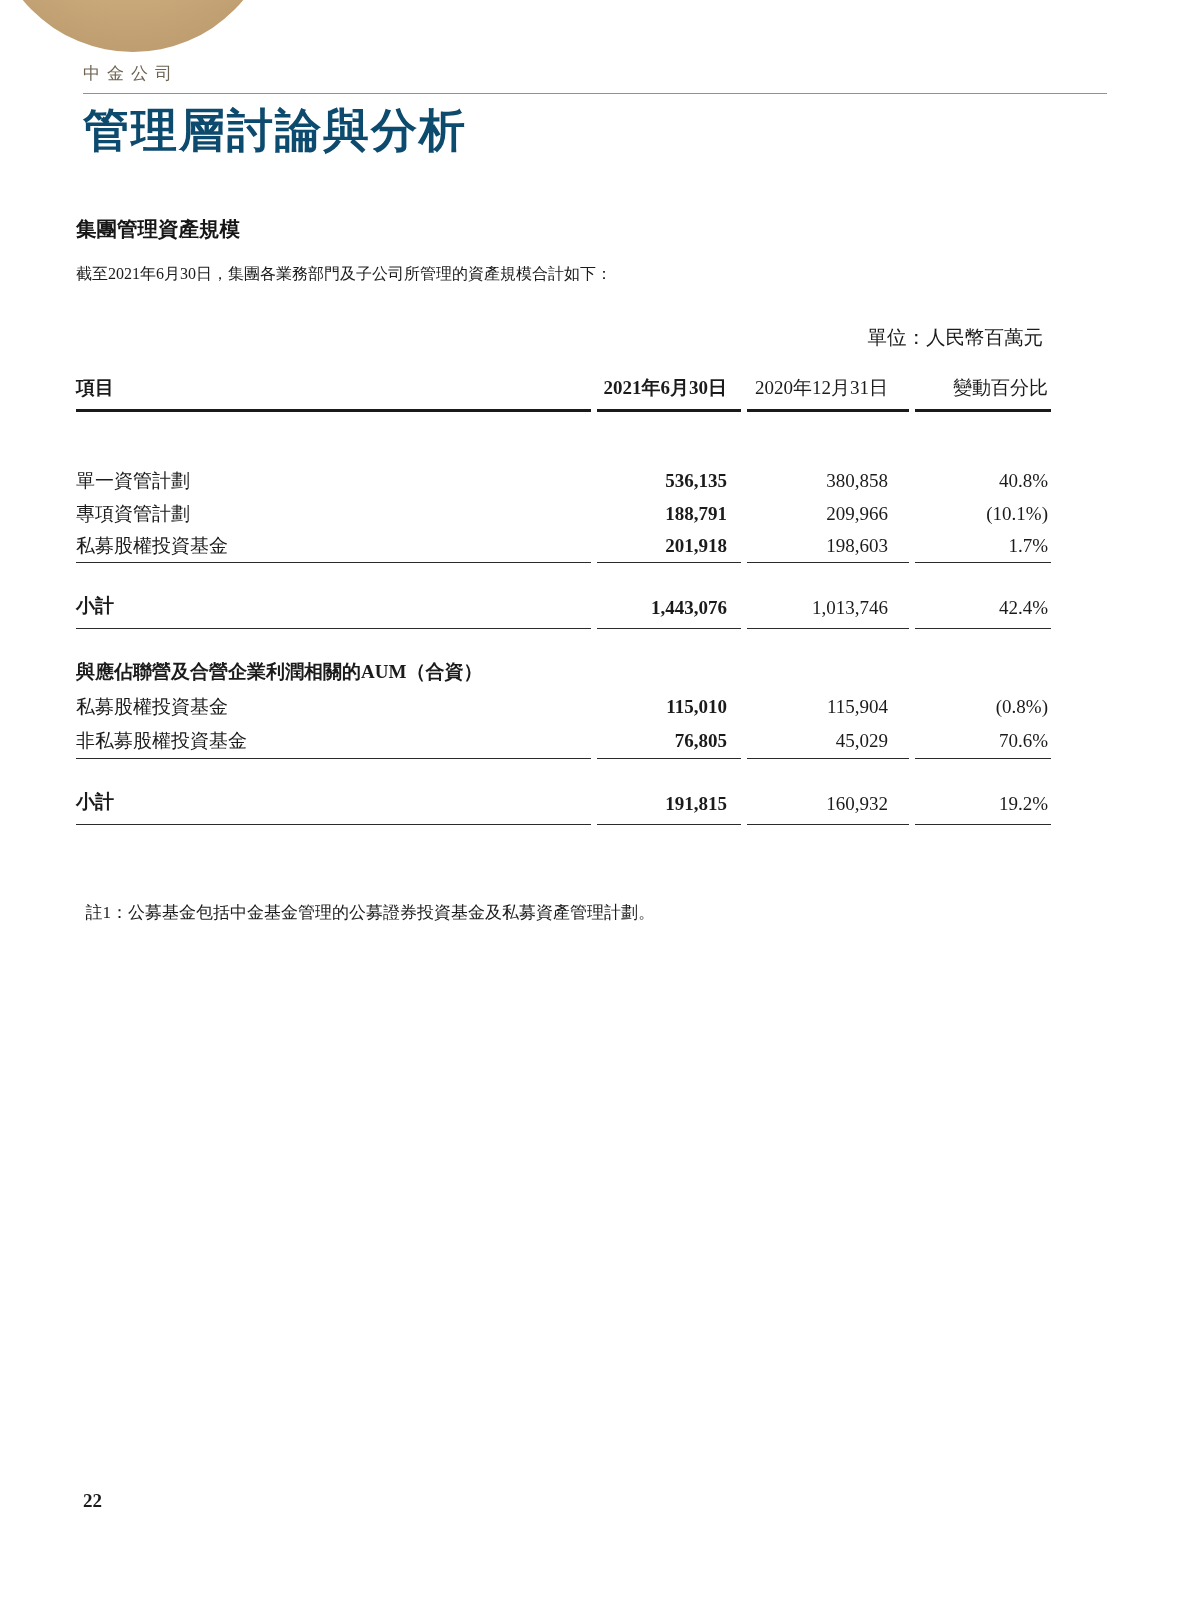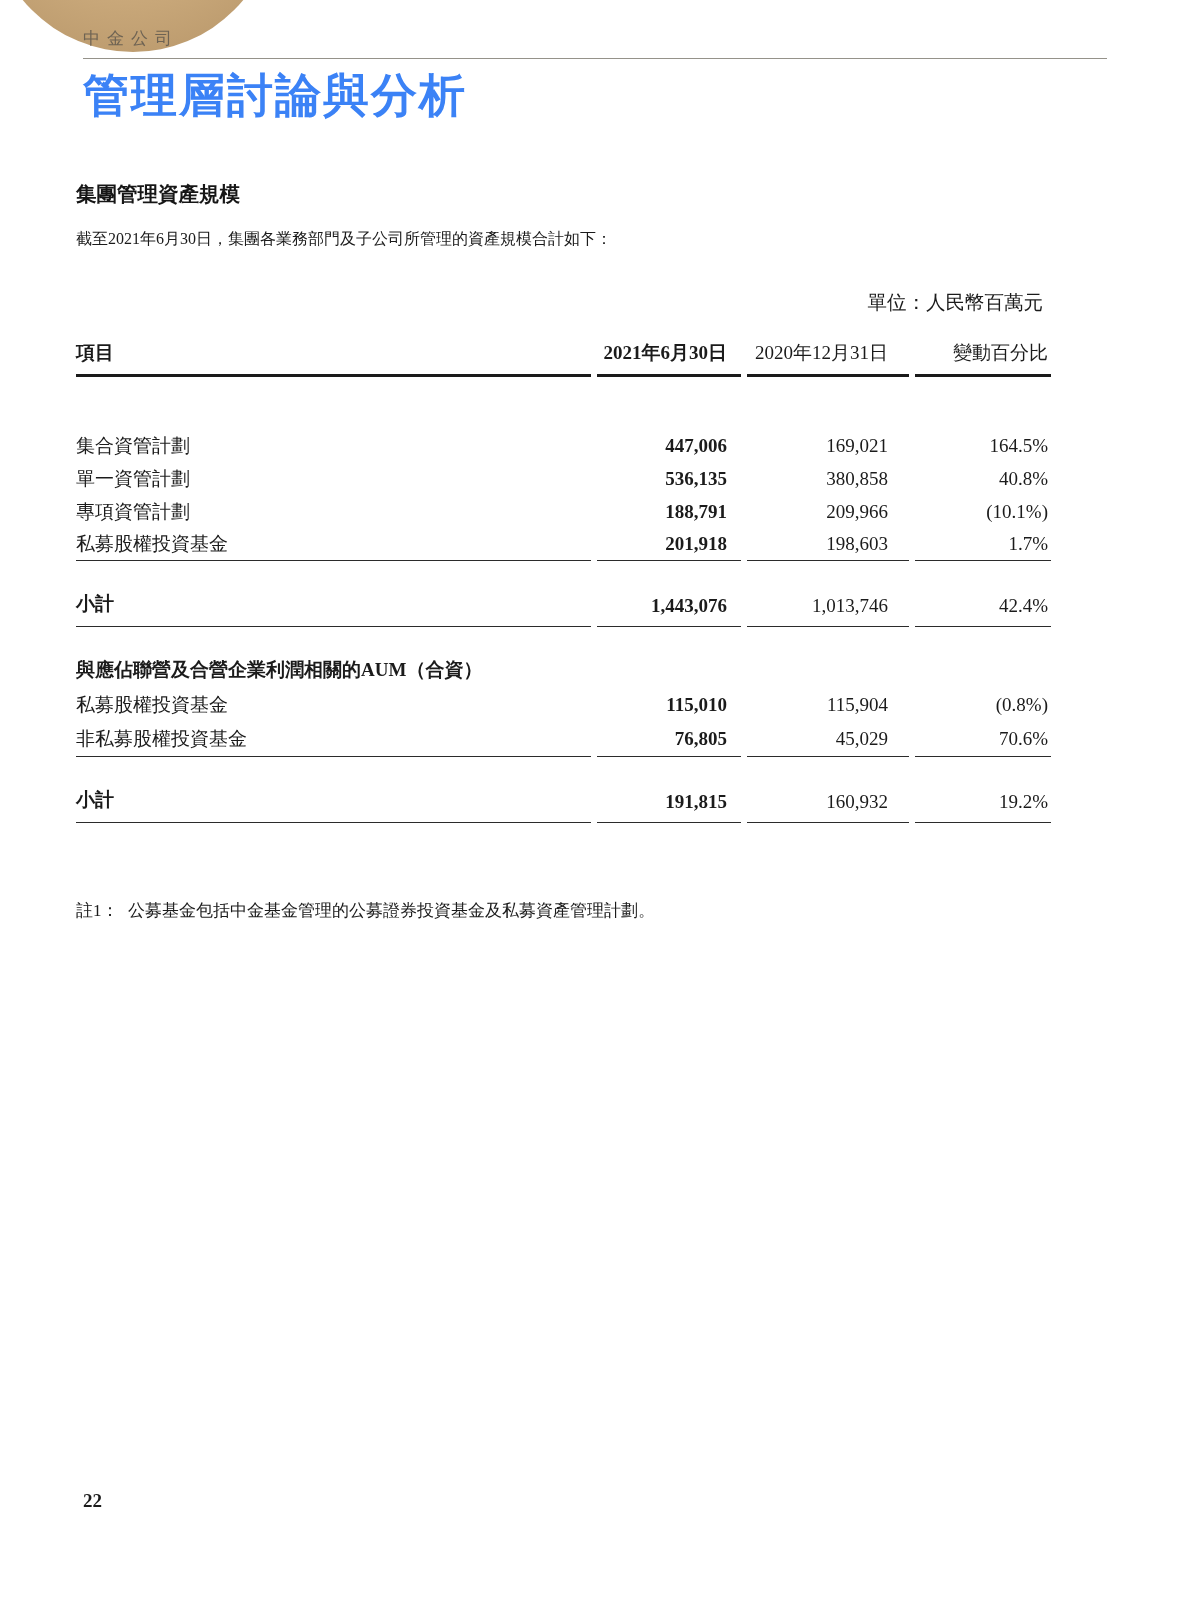--- a/index.html
+++ b/index.html
@@ -18,34 +18,34 @@
   
   .logo-circle {
     position: absolute;
     left: -10px;
     top: -234px;
     width: 286px;
     height: 286px;
     border-radius: 50%;
     background: radial-gradient(circle at 48% 35%, #d6b78c 0%, #c9a87a 55%, #bb9a6d 85%, #b3926a 100%);
   }
-  .header { position: relative; margin: 0 83px; padding-top: 28px; }
+  .header { position: relative; margin: 0 83px; padding-top: 63px; }
   .brand {
     font-size: 17px;
     line-height: 22px;
     letter-spacing: 7px;
     color: #6e6353;
   }
   .brand-rule { margin-top: 8px; height: 1px; background: #95928a; }
   .doc-title {
     margin-top: 10px;
     font-size: 46px;
     line-height: 53px;
     font-weight: bold;
-    color: #3b82f6;
+    color: #0c4a6e;
     letter-spacing: 2px;
   }
   .main { position: relative; margin-left: 76px; width: 975px; }
   .section-heading {
     margin-top: 58px;
     font-size: 20.5px;
     line-height: 28px;
     font-weight: bold;
     color: #161616;
   }
@@ -101,21 +101,21 @@
     content: ""; position: absolute; left: 0; right: 0; bottom: -5.5px;
     height: 1.5px; background: #1a1a1a;
   }
   sup.fn { font-size: 12px; vertical-align: super; line-height: 0; }
   .footnote {
     margin-top: 48px;
     display: flex;
     font-size: 17px;
     line-height: 24px;
   }
-  .footnote .fn-label { width: 52px; flex: 0 0 52px; }
+  .footnote .fn-label { width: 52px; flex: 0 0 52px; text-align: right; }
   .page-number {
     position: absolute;
     left: 83px;
     top: 1490px;
     font-size: 19px;
     font-weight: bold;
   }
 </style>
 </head>
 <body>
@@ -153,26 +153,20 @@
           <th class="c-change">變動百分比</th>
         </tr>
       </thead>
       <tbody>
         <tr class="row-spacer-top">
             <td colspan="4"></td>
           </tr>
 
 
         <tr class="row-data">
-          <td>集合資管計劃</td>
-          <td class="c-2021">447,006</td>
-          <td class="c-2020">169,021</td>
-          <td class="c-change">164.5%</td>
-        </tr>
-        <tr class="row-data">
           <td>單一資管計劃</td>
           <td class="c-2021">536,135</td>
           <td class="c-2020">380,858</td>
           <td class="c-change">40.8%</td>
         </tr>
         <tr class="row-data">
           <td>專項資管計劃</td>
           <td class="c-2021">188,791</td>
           <td class="c-2020">209,966</td>
           <td class="c-change">(10.1%)</td>

